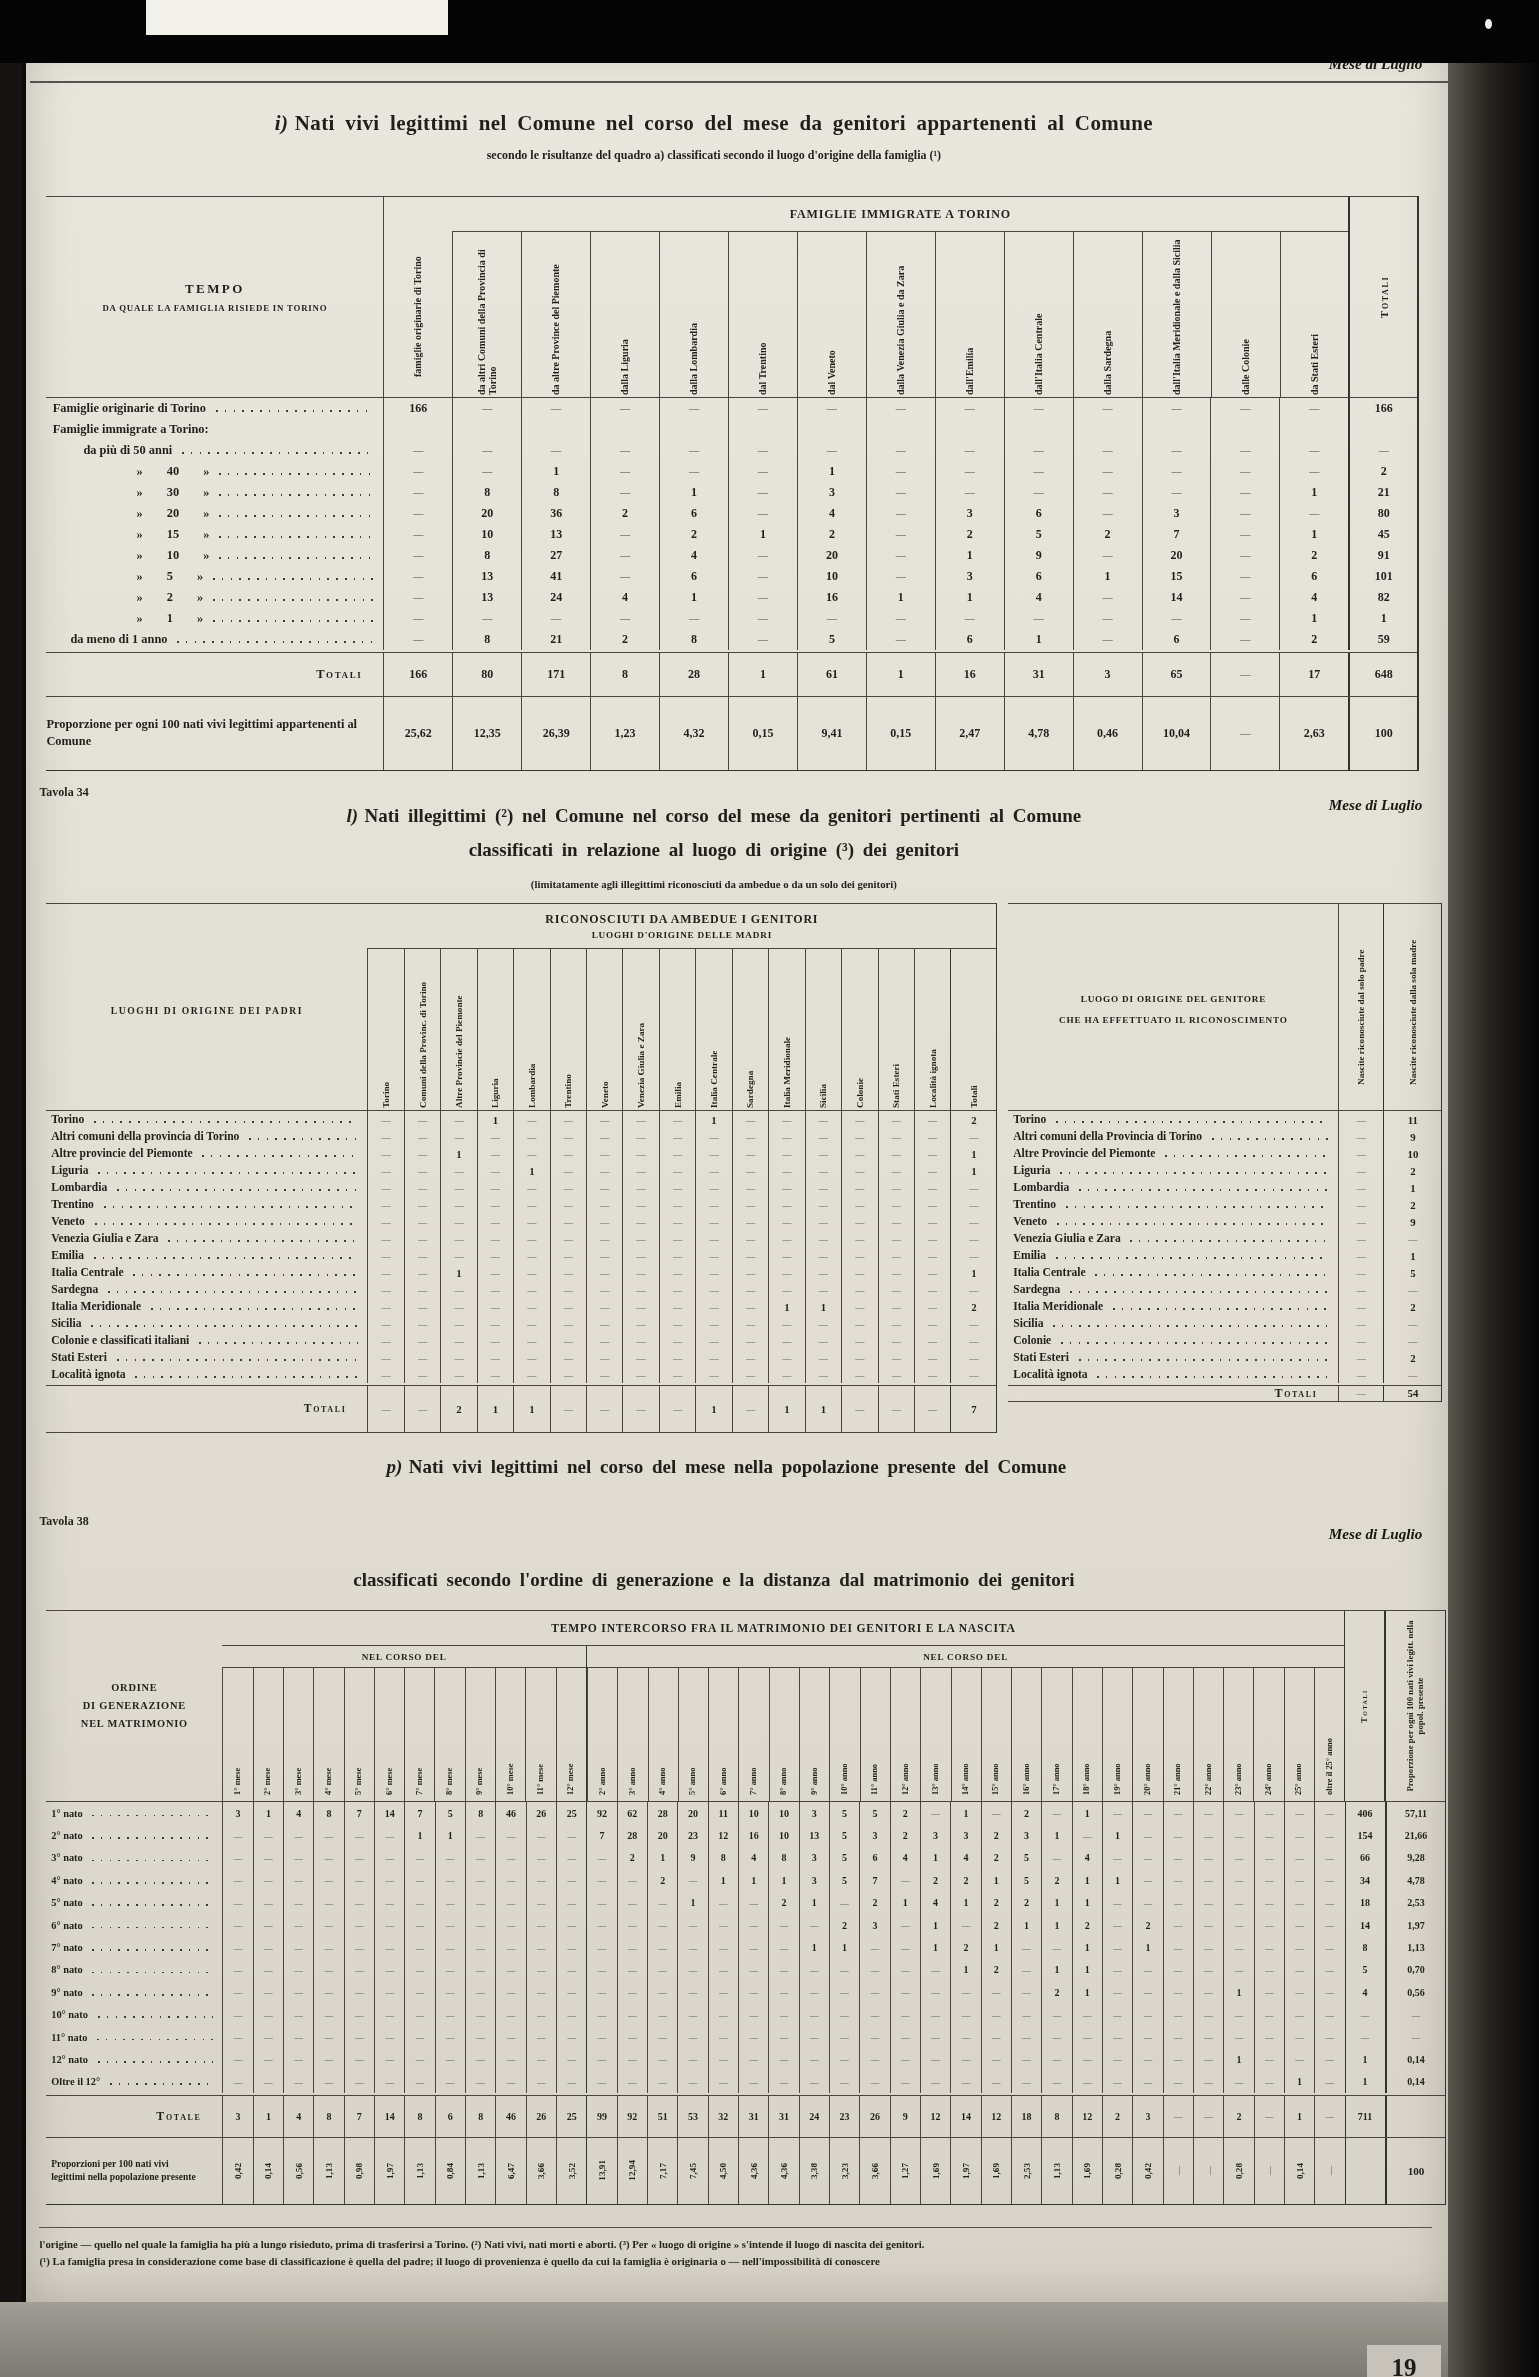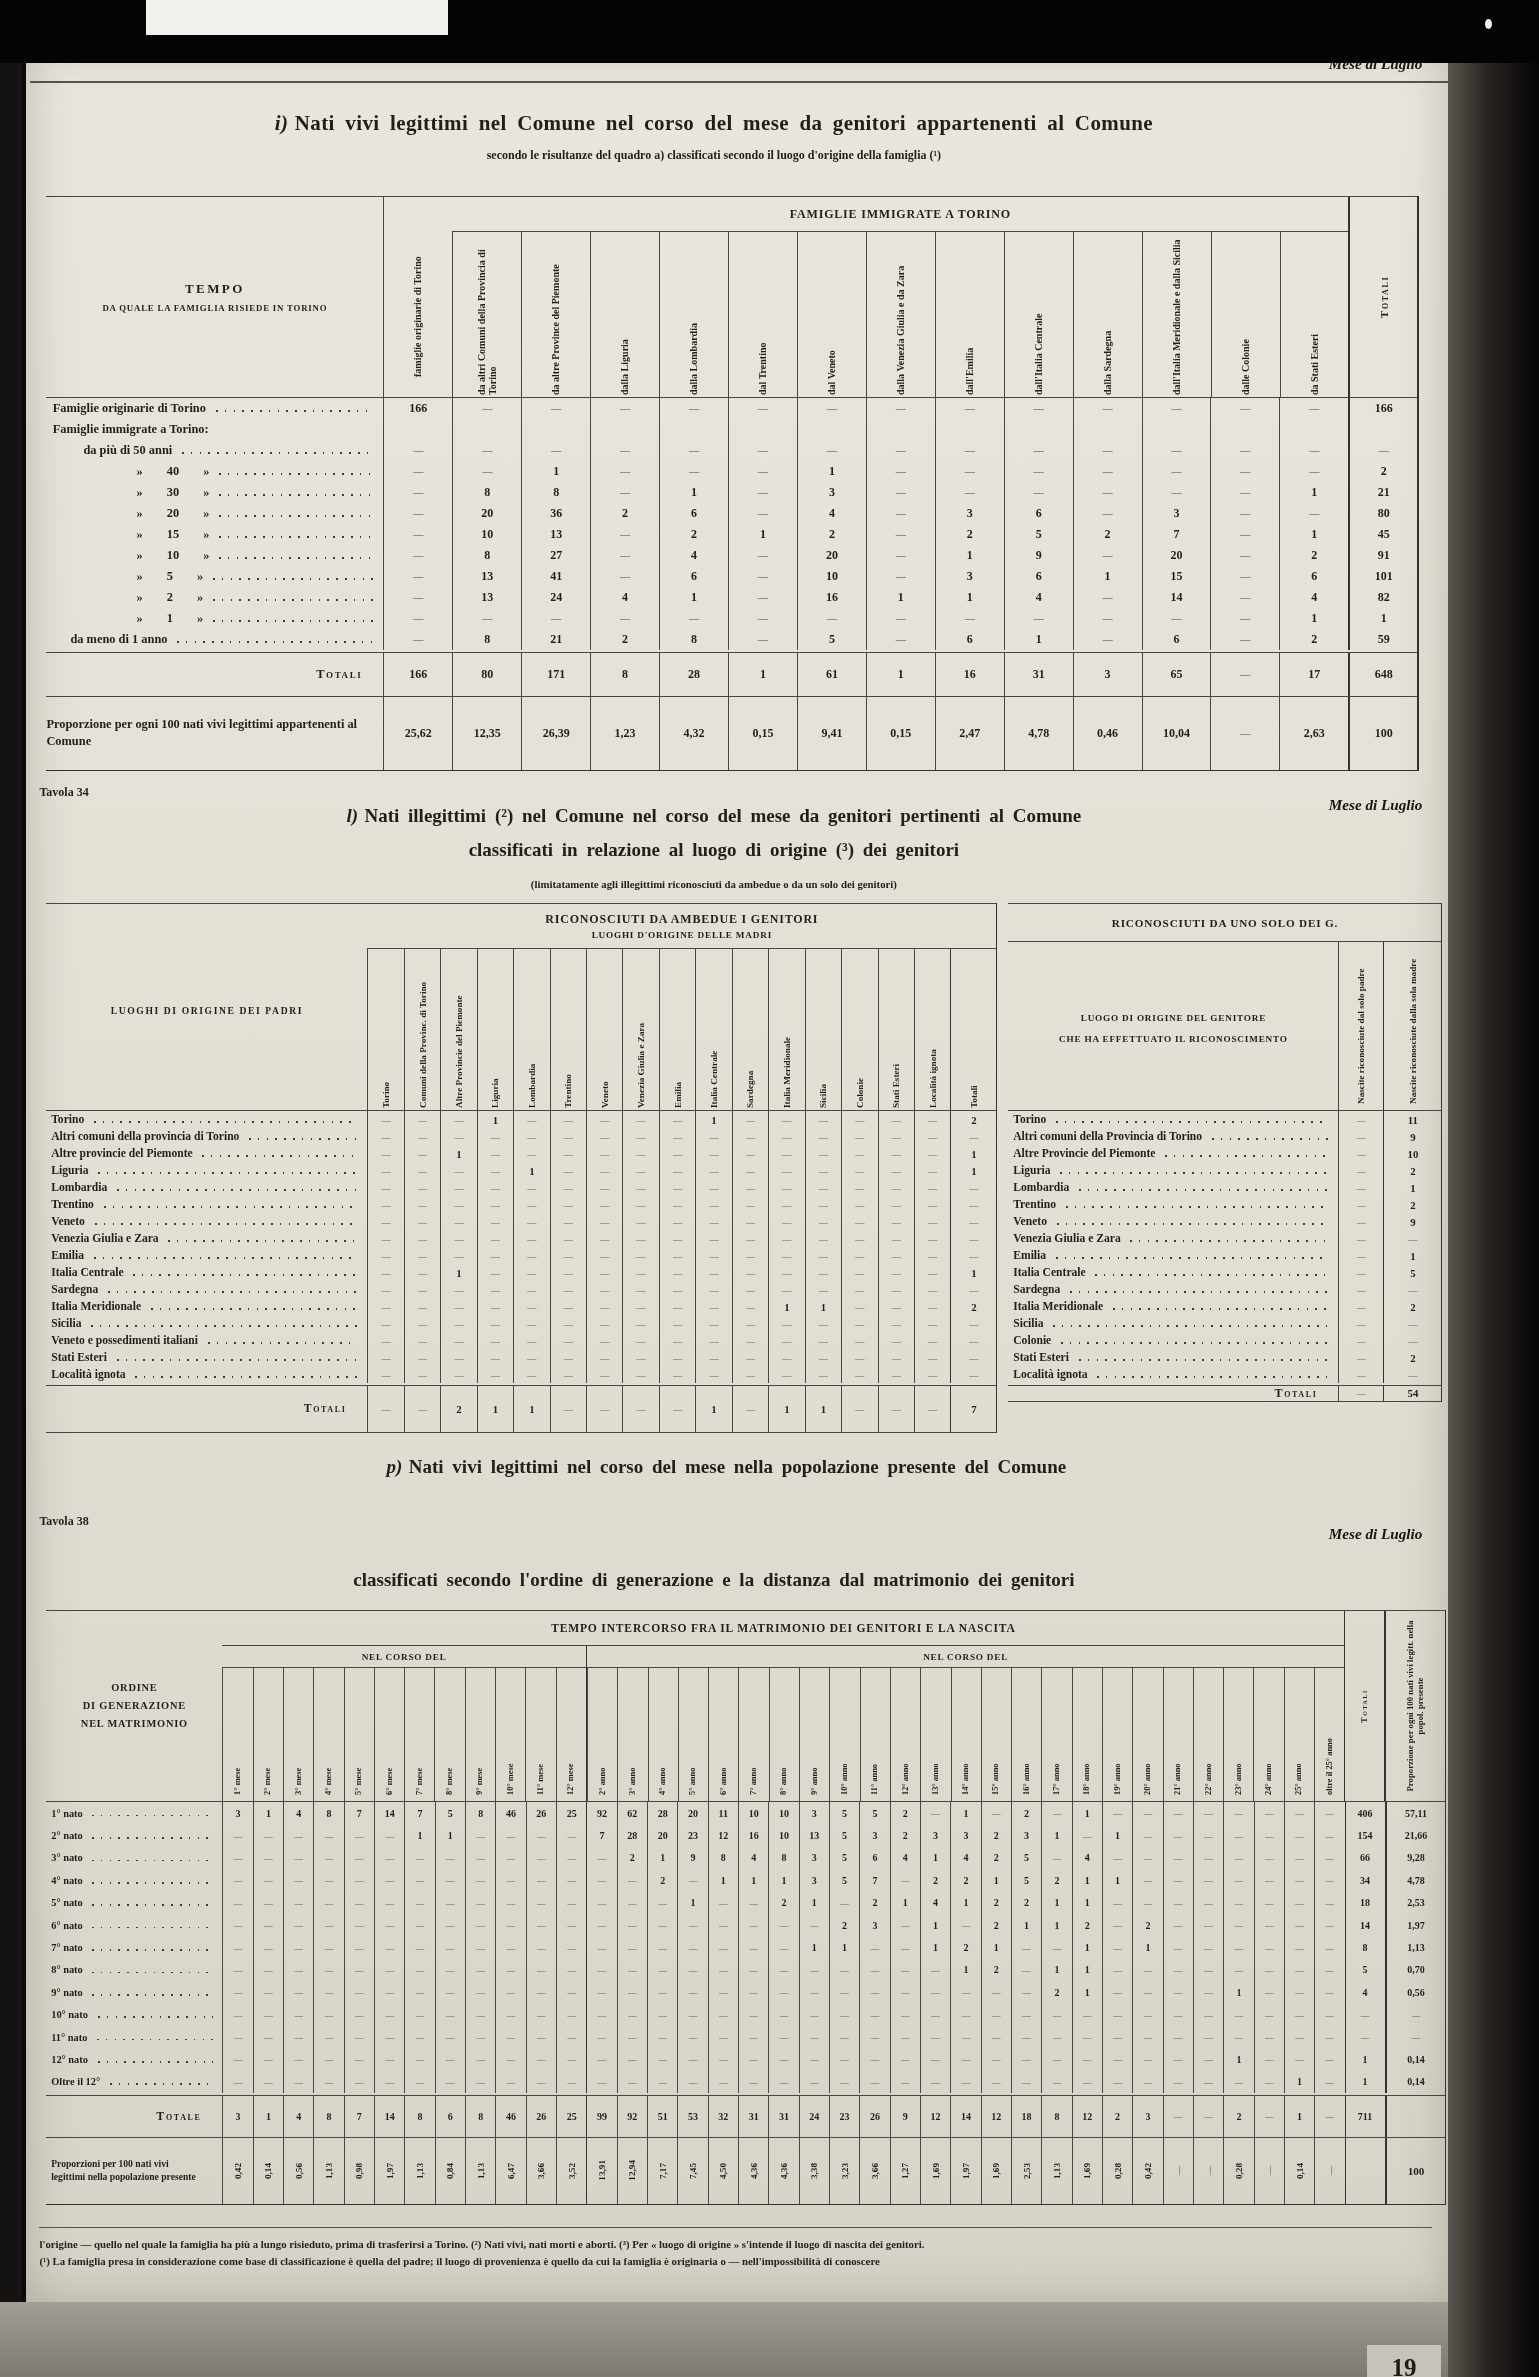--- a/index.html
+++ b/index.html
@@ -1771,21 +1771,21 @@
               </div>
               <div class="tcell dash">
                 <span class="v">—</span>
               </div>
               <div class="tcell dash">
                 <span class="v">—</span>
               </div>
             </div>
             <div class="trow ">
               <div class="tlabel">
-                <span class="ltext">Veneto e possedimenti italiani</span>
+                <span class="ltext">Colonie e classificati italiani</span>
                 <span class="dots"></span>
               </div>
               <div class="tcell dash">
                 <span class="v">—</span>
               </div>
               <div class="tcell dash">
                 <span class="v">—</span>
               </div>
               <div class="tcell dash">
                 <span class="v">—</span>
@@ -2003,21 +2003,20 @@
               </div>
               <div class="tcell">
                 <span class="v">7</span>
               </div>
             </div>
           </div>
       </div>
 
       <div class="t2r">
         <div class="t2r-head">
-          <div class="group-title">RICONOSCIUTI DA UNO SOLO DEI G.</div>
           <div class="head-body">
             <div class="corner">
               <div class="corner-sub">LUOGO DI ORIGINE DEL GENITORE</div>
               <div class="corner-sub">CHE HA EFFETTUATO IL RICONOSCIMENTO</div>
             </div>
             <div class="head-cols">
                 <div class="vcol">
                   <span class="vtext">Nascite riconosciute dal solo padre</span>
                 </div>
                 <div class="vcol">

